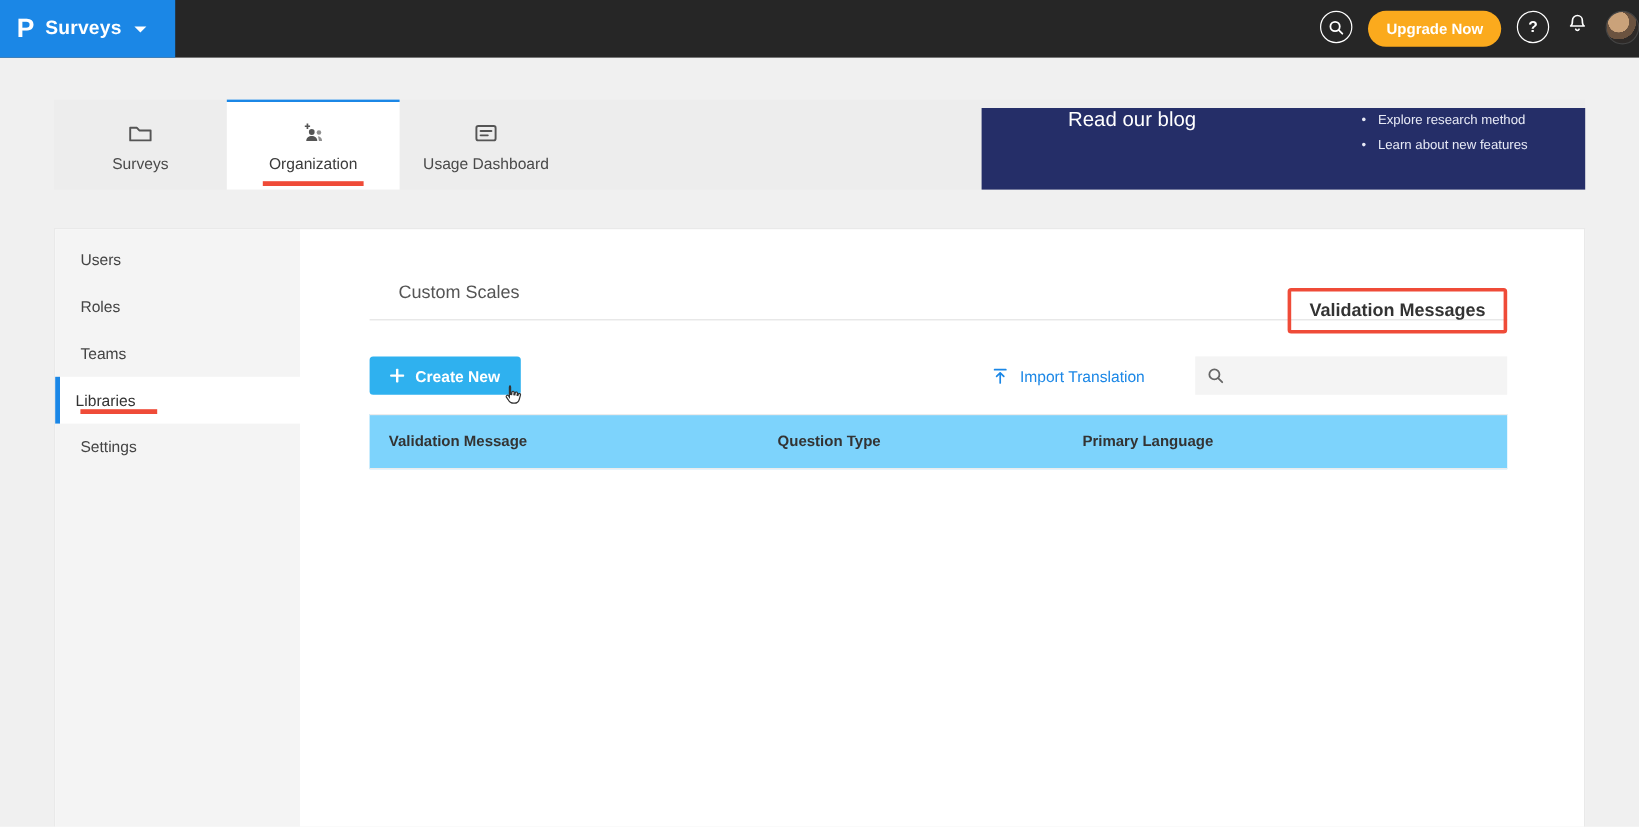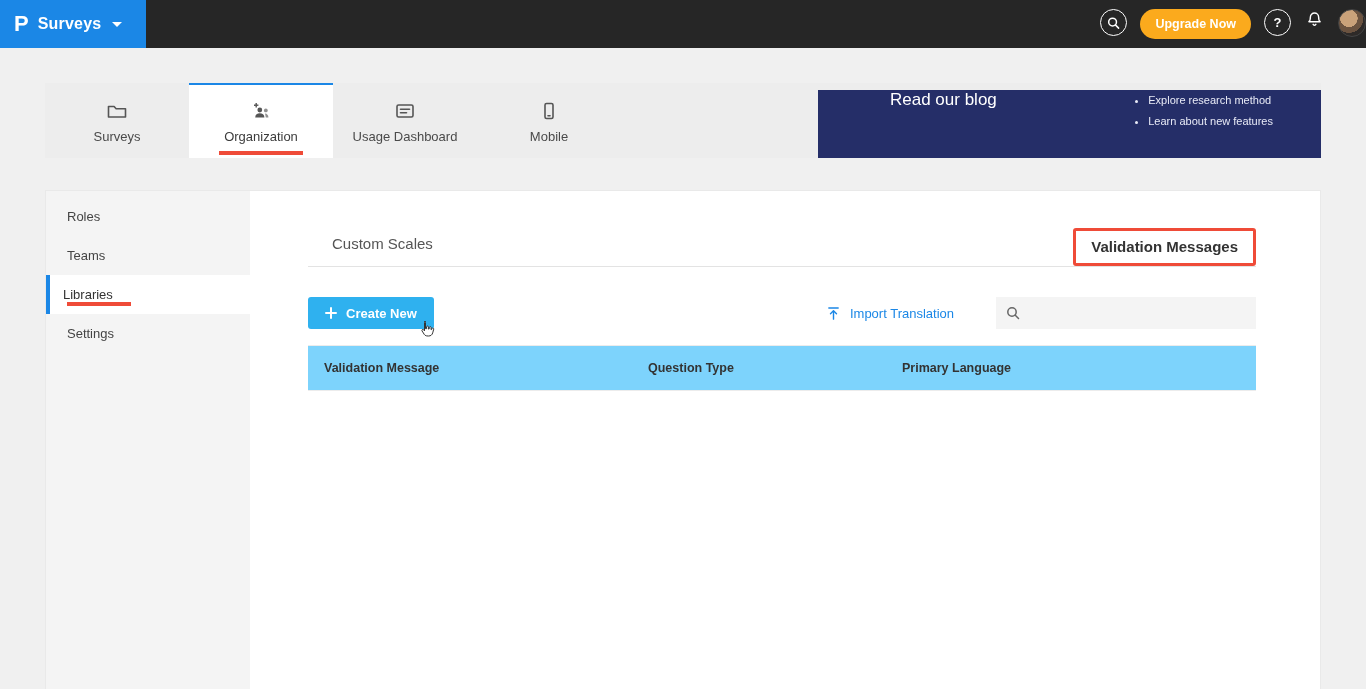--- a/index.html
+++ b/index.html
@@ -63,21 +63,21 @@
   .side-underline { position:absolute; left:17px; top:27px; width:64px; height:4px; background:var(--annotation-red,#ef4b38); }
 
   .content { flex:1; padding:30px 64px 0 58px; position:relative; }
 
   .tabs-row { display:flex; align-items:center; border-bottom:1px solid #e3e3e3; height:46px; position:relative;justify-content:space-between; }
   .tab-item { font-size:15px; color:#555; cursor:pointer; }
   .tab-item.first { margin-left:24px; margin-right:36px; }
   .tab-item.active { color:#333; font-weight:bold; }
   .annotation-box {
     border:3px solid var(--annotation-red,#ef4b38); border-radius:3px;
-    padding:7px 15px; position:relative; top:3px; background:transparent;
+    padding:7px 15px; position:relative; top:15px; background:transparent;
   }
 
   .toolbar { margin-top:30px; display:flex; align-items:center; position:relative; }
   .btn-create {
     background:var(--create-blue,#2fb1ef); color:#fff; border:none; border-radius:3px;
     height:32px; padding:0 17px; font-size:13px; font-weight:bold;
     display:flex; align-items:center; gap:9px; cursor:pointer;
     font-family:"Liberation Sans", sans-serif;
   }
   .cursor-icon { position:absolute; left:110px; top:23px; pointer-events:none; }
@@ -152,42 +152,38 @@
 
     <div class="nav-tab">
       <svg width="24" height="24" viewBox="0 0 24 24" fill="none" stroke="#555" stroke-width="1.6" stroke-linecap="round">
           <rect x="4" y="6" width="16" height="12" rx="1.6"></rect>
           <path d="M7.5 10.2h9"></path>
           <path d="M7.5 13.8h6"></path>
         </svg>
       <span>Usage Dashboard</span>
     </div>
 
-    <div class="nav-tab">
-      <svg width="24" height="24" viewBox="0 0 24 24" fill="none" stroke="#555" stroke-width="1.6" stroke-linecap="round">
-          <rect x="8" y="4.5" width="8" height="15" rx="1.6"></rect>
-          <path d="M11 16.8h2"></path>
-        </svg>
-      <span>Mobile</span>
-    </div>
 
   </div>
 
   <div class="blog-panel">
     <span class="blog-title">Read our blog</span>
     <ul class="blog-list">
       <li>Explore research method</li>
       <li>Learn about new features</li>
     </ul>
   </div>
 </nav>
 
 <main class="main-card">
 
   <aside class="side">
+    <div class="side-item">
+      <span>Users</span>
+    </div>
     <div class="side-item">
       <span>Roles</span>
     </div>
     <div class="side-item">
       <span>Teams</span>
     </div>
     <div class="side-item active">
       <span>Libraries</span>
       <span class="side-underline"></span>
     </div>

